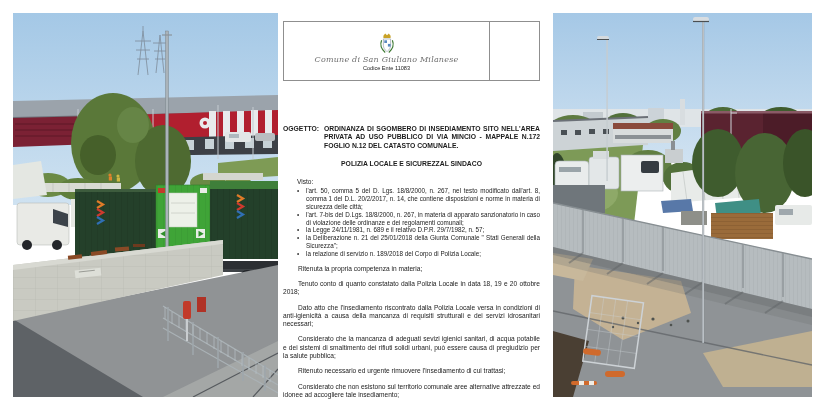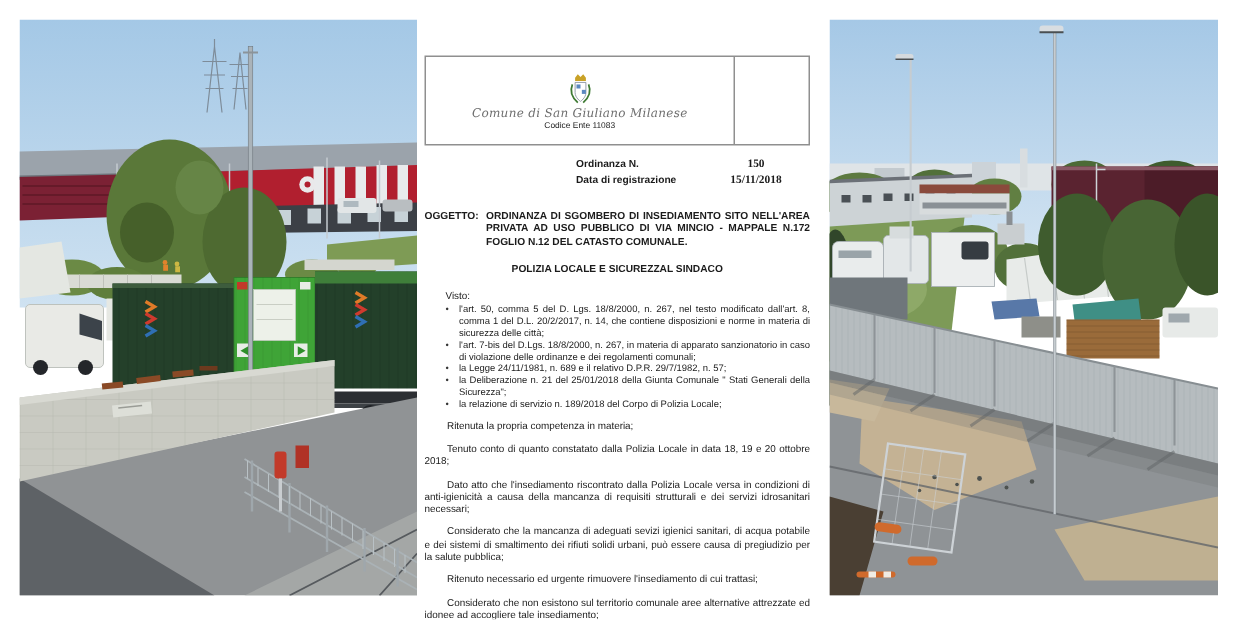--- a/index.html
+++ b/index.html
@@ -3,21 +3,21 @@
 <meta charset="utf-8">
 <style>
   html,body{margin:0;padding:0;background:#ffffff;}
   .canvas{position:relative;width:825px;height:413px;background:#ffffff;overflow:hidden;
           font-family:"Liberation Sans",sans-serif;}
   .photo{position:absolute;top:13px;display:block;}
   .photo-left{left:13px;}
   .photo-right{left:553px;}
 
   
-  .doc{position:absolute;left:278px;top:16px;width:275px;height:293px;background:#fff;color:#1b1b1b;}
+  .doc{position:absolute;left:278px;top:0;width:275px;height:293px;background:#fff;color:#1b1b1b;}
   .doc-header{position:absolute;left:5px;right:13px;top:21px;height:58px;border:1px solid #8f8f8f;display:flex;}
   .dh-left{flex:1;display:flex;flex-direction:column;align-items:center;justify-content:center;gap:1px;}
   .dh-right{width:49px;border-left:1px solid #8f8f8f;}
   .comune-name{font-family:"DejaVu Serif",serif;font-style:italic;font-size:8px;color:#6e6e6e;letter-spacing:.2px;white-space:nowrap;}
   .codice{font-size:5.6px;color:#222;}
   .doc-meta{position:absolute;left:5px;right:13px;top:88px;}
   .meta-row{display:flex;align-items:baseline;height:11px;}
   .meta-label{margin-left:101px;font-weight:bold;font-size:6.8px;white-space:nowrap;}
   .meta-value{margin-left:auto;width:72px;text-align:center;font-family:"Liberation Serif",serif;font-weight:bold;font-size:7.6px;}
   .doc-body{position:absolute;left:5px;right:13px;top:125px;}
@@ -228,30 +228,20 @@
           <rect x="11" y="13" width="3" height="3" fill="#5b88c0"></rect>
           <path d="M4 9 C2 14 4 19 8 22.5" stroke="#3e7a33" stroke-width="1.3" fill="none"></path>
           <path d="M16 9 C18 14 16 19 12 22.5" stroke="#3e7a33" stroke-width="1.3" fill="none"></path>
         </svg>
         <div class="comune-name">Comune di San Giuliano Milanese</div>
         <div class="codice">Codice Ente 11083</div>
       </div>
       <div class="dh-right"></div>
     </div>
 
-    <div class="doc-meta">
-      <div class="meta-row">
-        <span class="meta-label">Ordinanza N.</span>
-        <span class="meta-value">150</span>
-      </div>
-      <div class="meta-row">
-        <span class="meta-label">Data di registrazione</span>
-        <span class="meta-value">15/11/2018</span>
-      </div>
-    </div>
 
     <div class="doc-body">
       <div class="oggetto">
         <span class="oggetto-label">OGGETTO:</span>
         <span class="oggetto-text">ORDINANZA DI SGOMBERO DI INSEDIAMENTO SITO NELL'AREA PRIVATA AD USO PUBBLICO DI VIA MINCIO - MAPPALE N.172 FOGLIO N.12 DEL CATASTO COMUNALE.</span>
       </div>
 
       <div class="doc-heading">POLIZIA LOCALE E SICUREZZAL SINDACO</div>
 
       <div class="visto-label">Visto:</div>

